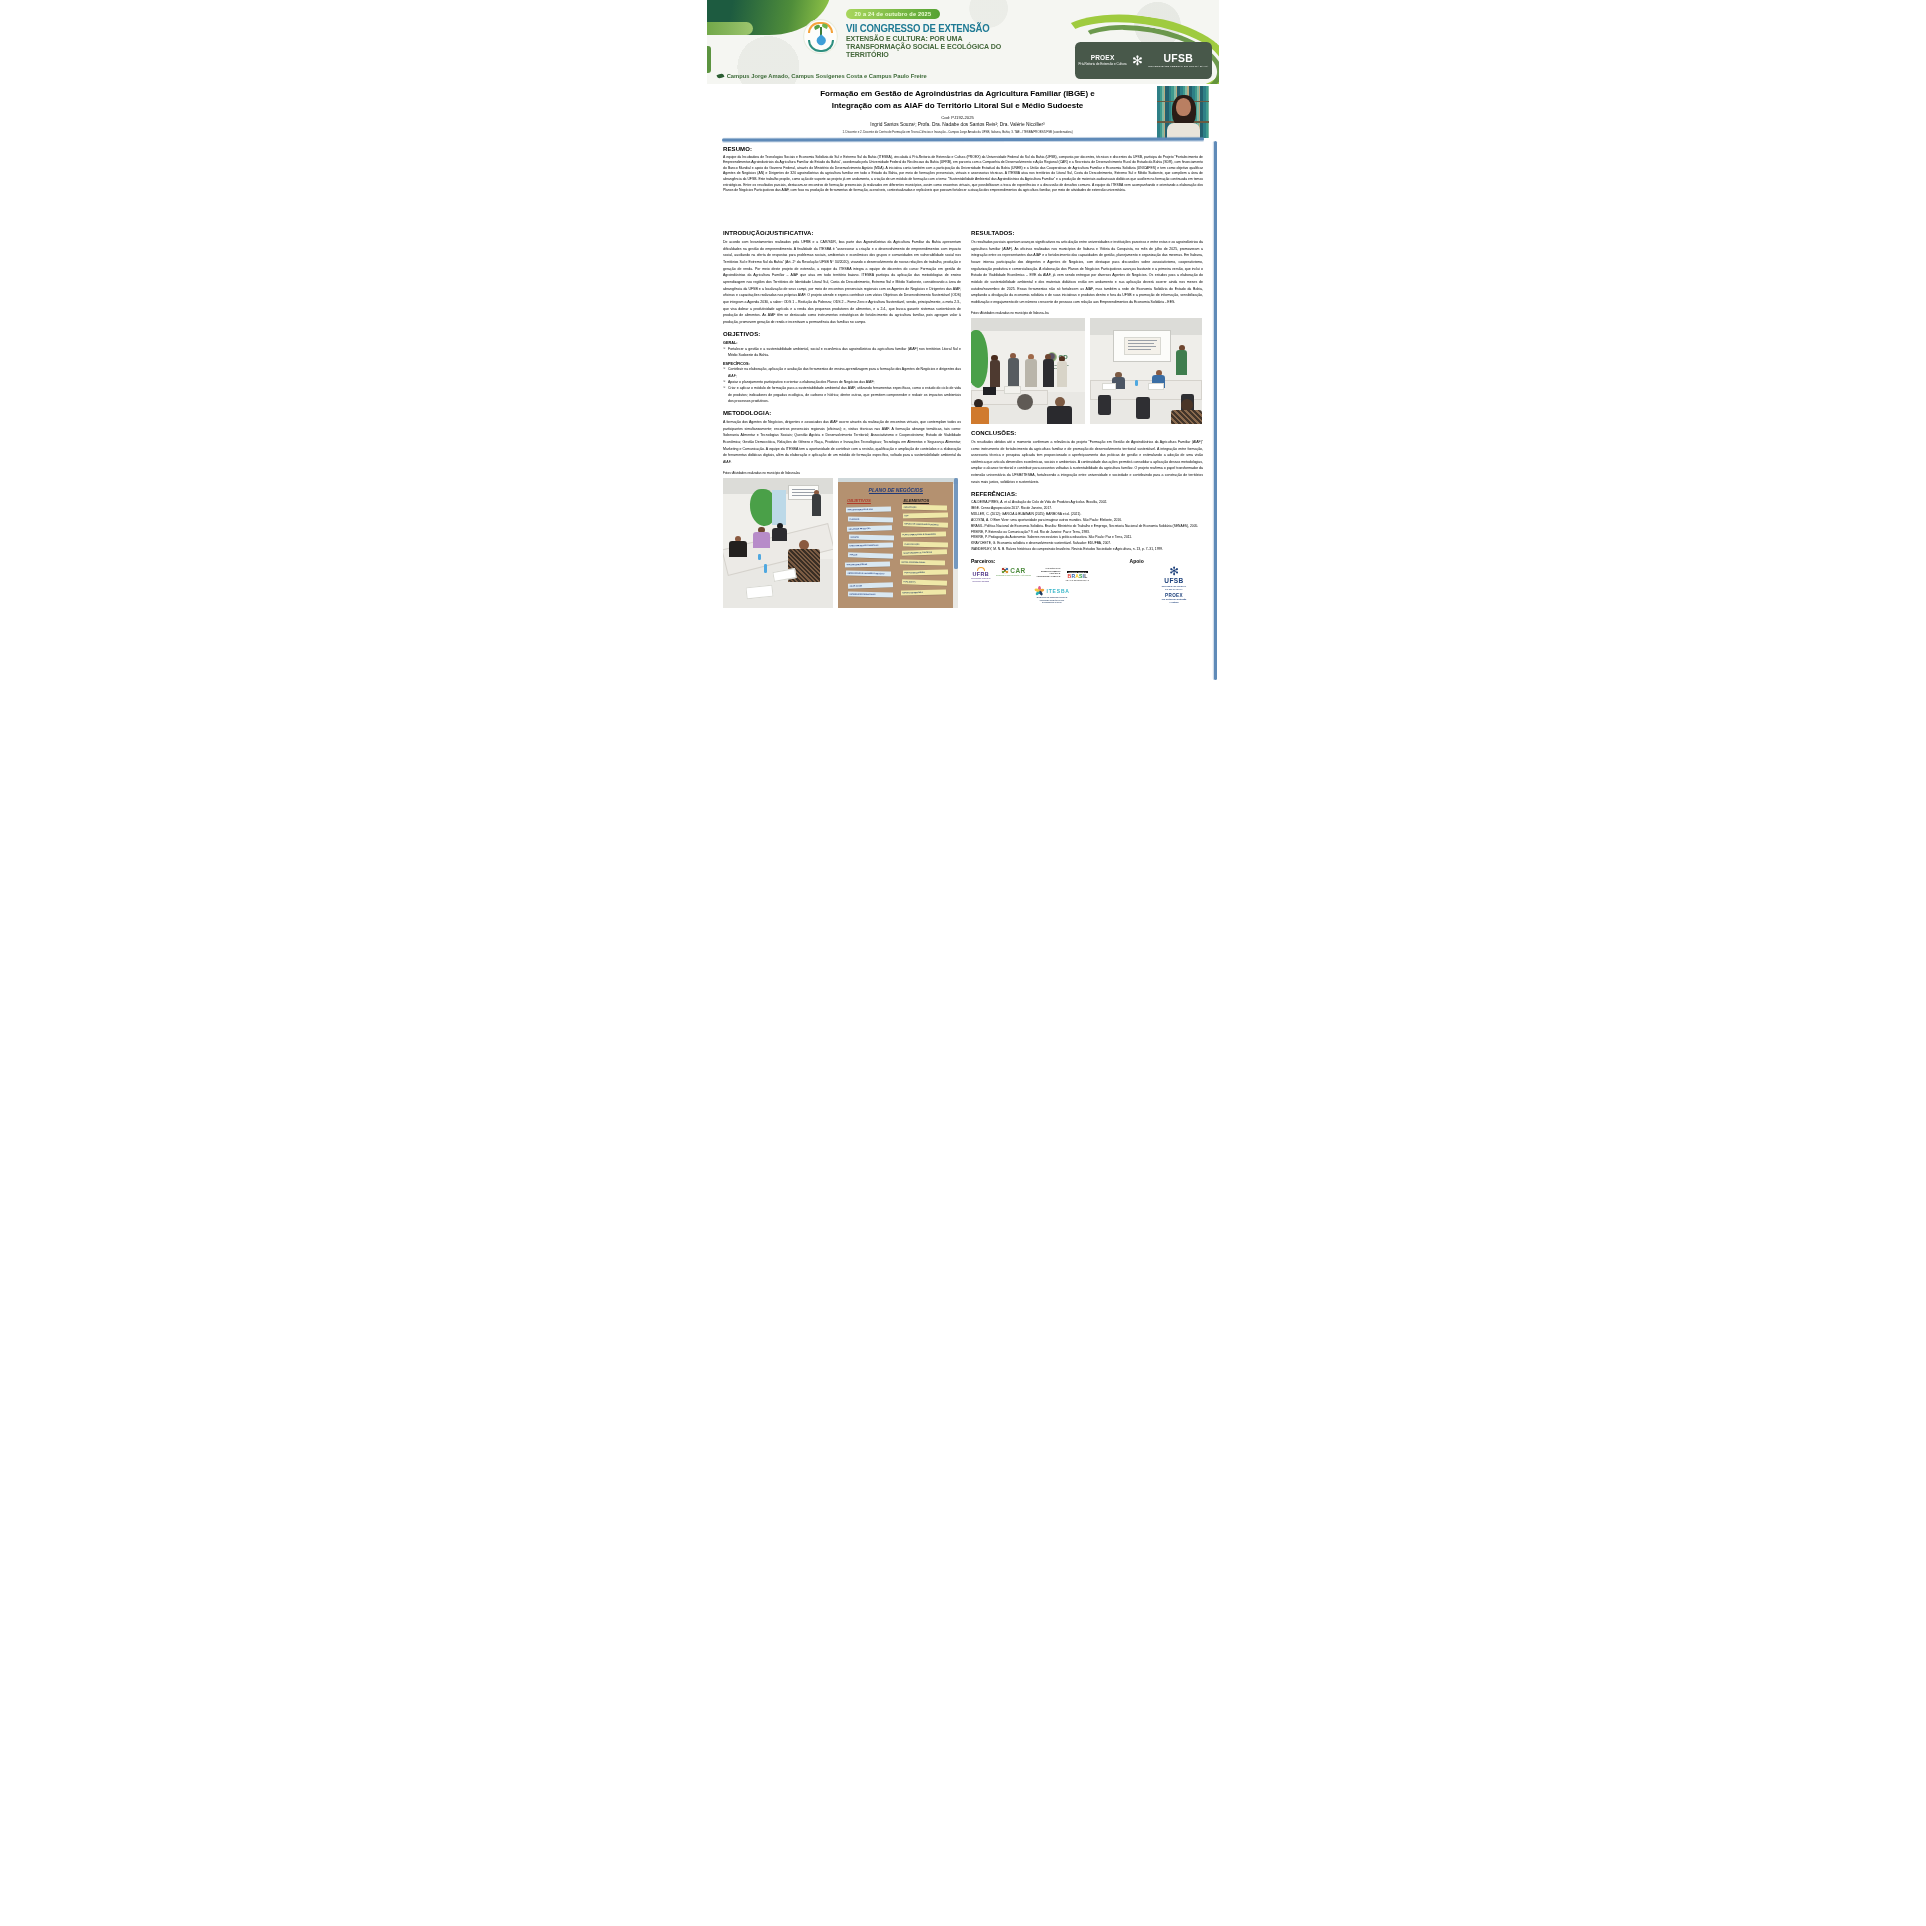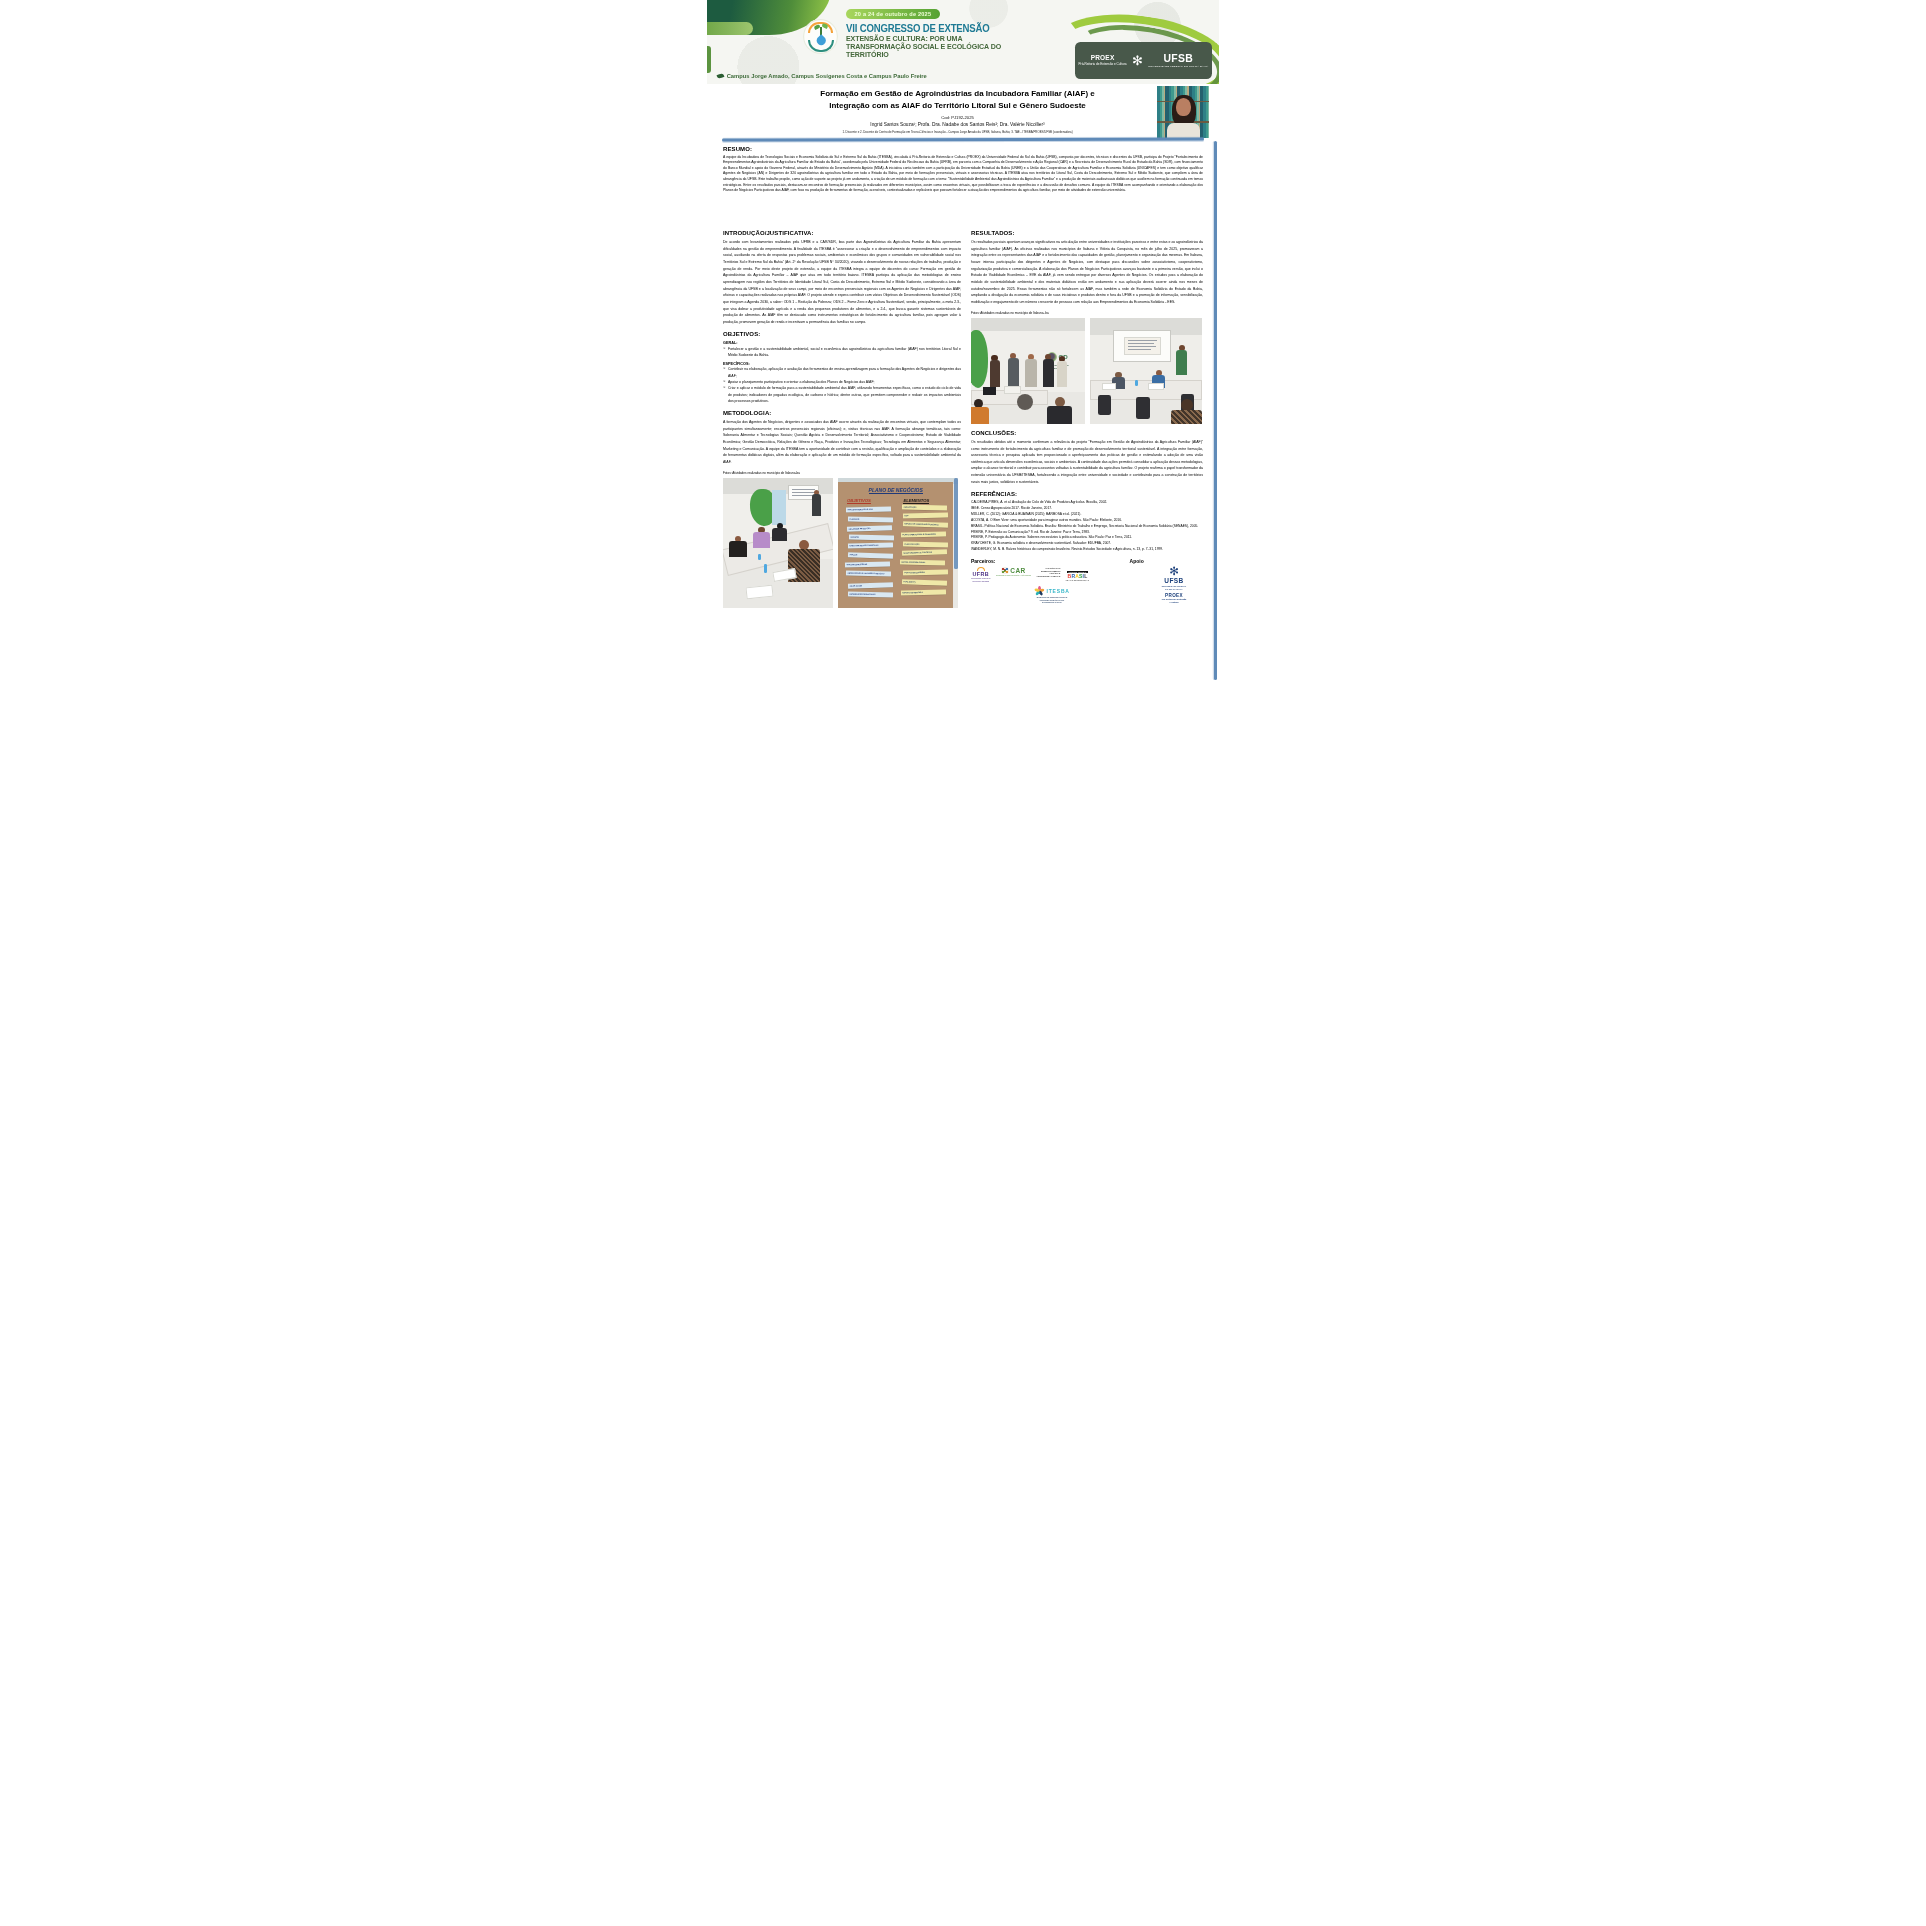--- a/index.html
+++ b/index.html
@@ -198,22 +198,22 @@
       </div>
     </div>
     <div class="campus-line">
       <span class="leaf-icon"></span>
       <span>Campus Jorge Amado, Campus Sosígenes Costa e Campus Paulo Freire</span>
     </div>
   </div>
 
   <div class="title-block">
     <div class="main-title">
-      <div>Formação em Gestão de Agroindústrias da Incubadora Familiar (AIAF) e</div>
-      <div>Integração com as AIAF do Território Litoral Sul e Gênero Sudoeste</div>
+      <div>Formação em Gestão de Agroindústrias da Agricultura Familiar (IBGE) e</div>
+      <div>Integração com as AIAF do Território Litoral Sul e Médio Sudoeste</div>
     </div>
     <div class="code-line">Cod: PJ192-2025</div>
     <div class="authors-line">Ingrid Santos Souza¹; Profa. Dra. Nadabe dos Santos Reis²; Dra. Valérie Nicollier³</div>
     <div class="affil-line">1. Discente e 2. Docente do Centro de Formação em Tecno-Ciências e Inovação - Campos Jorge Amado da UFSB, Itabuna, Bahia; 3. TAE - ITESBA/PROEX/UFSB (coordenadora)</div>
   </div>
   <div class="headshot">
     <div class="books"></div>
     <div class="shelf" style="top:14.6px"></div>
     <div class="shelf" style="top:35px"></div>
     <div class="person-hair"></div>

